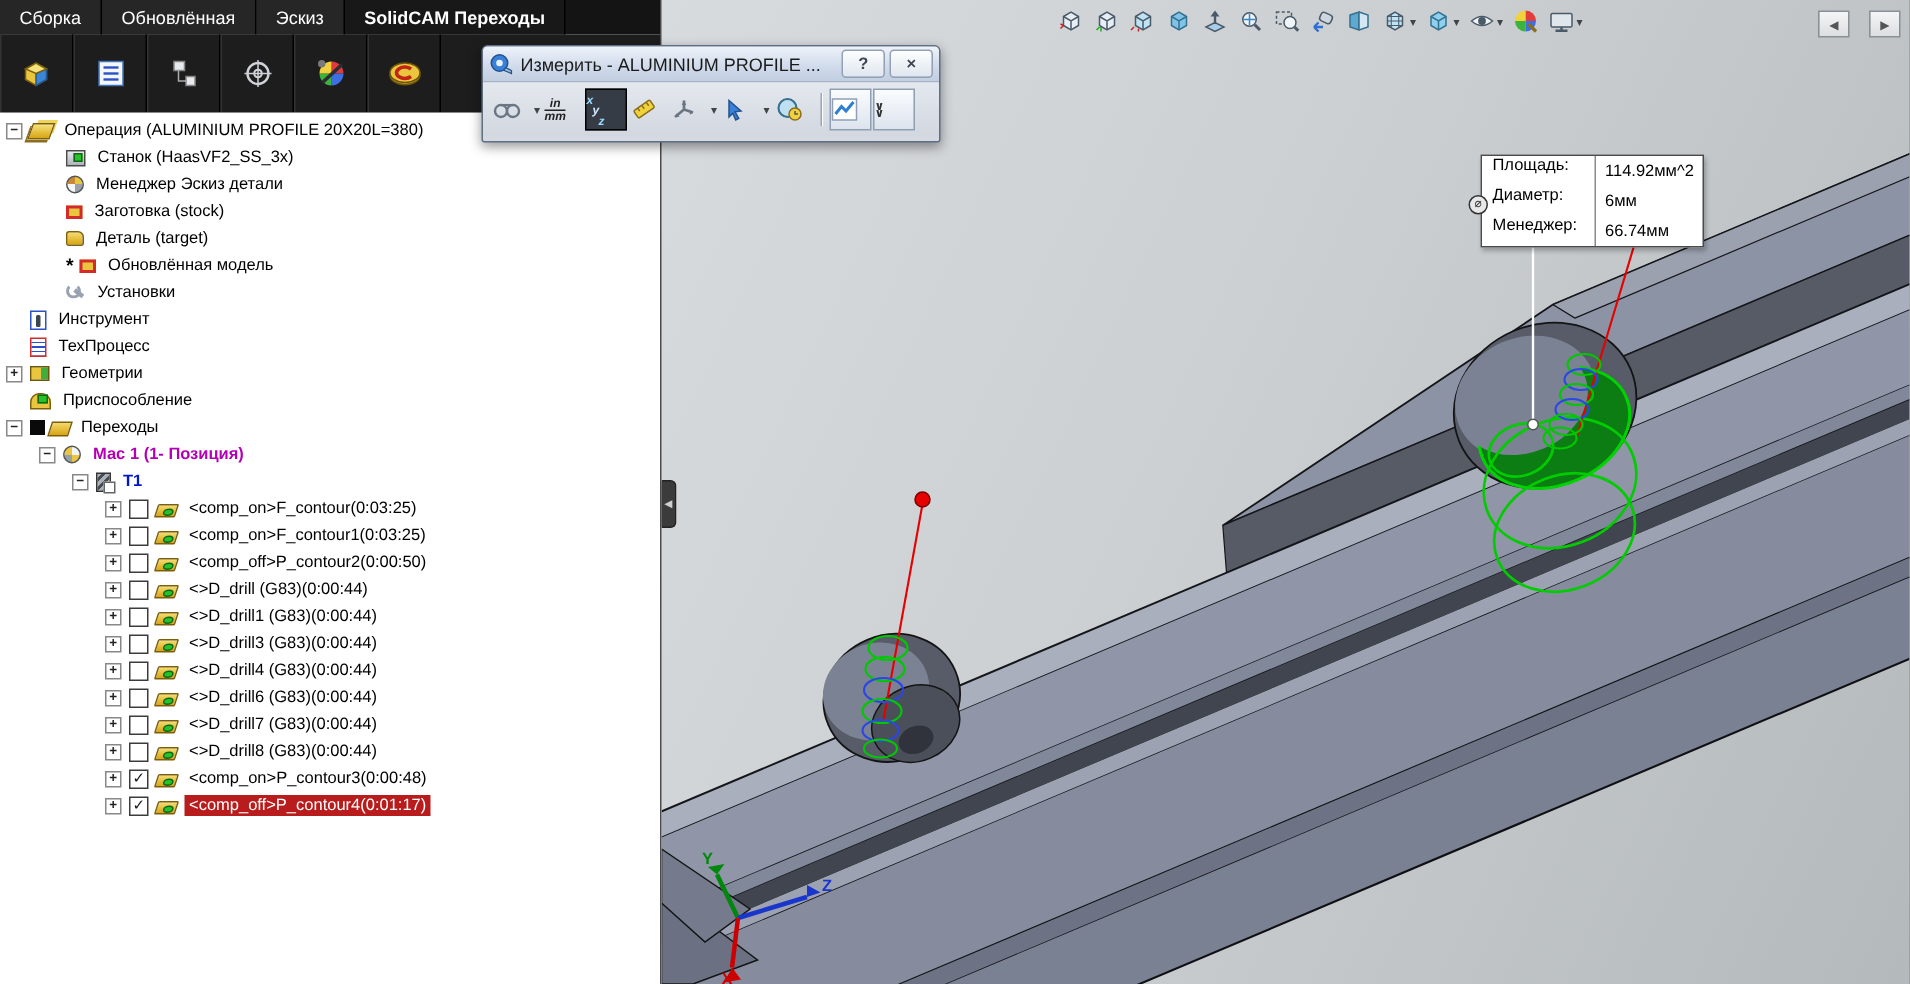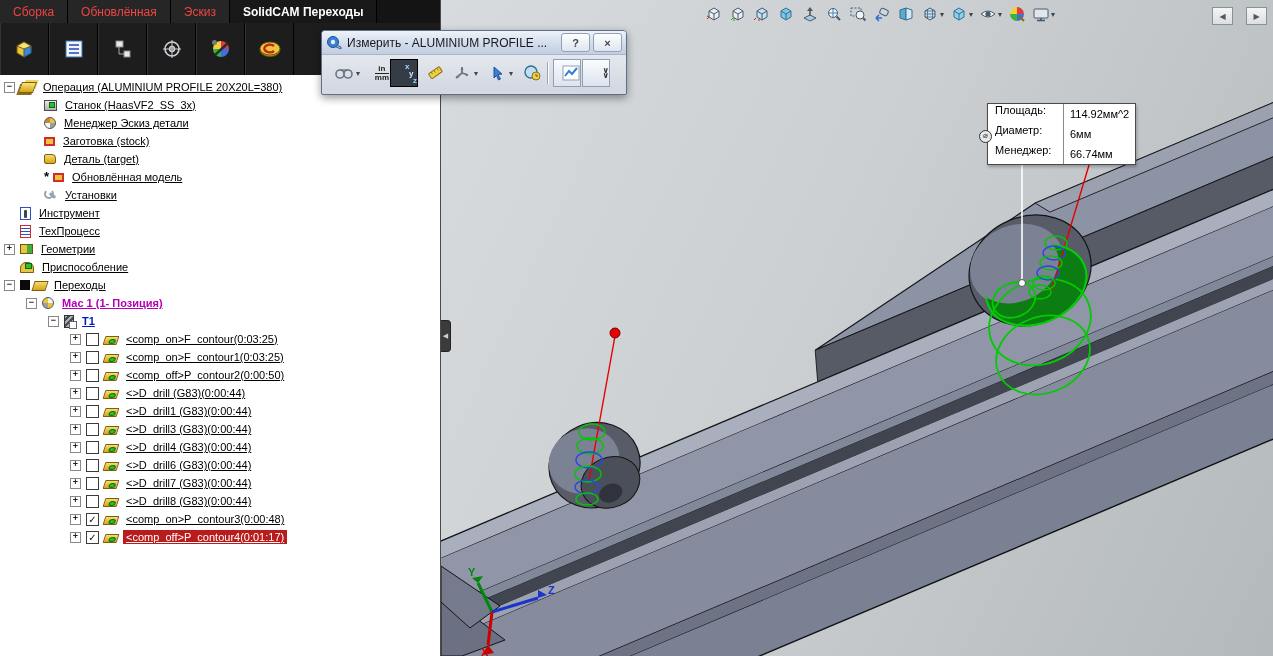--- a/index.html
+++ b/index.html
@@ -3,30 +3,30 @@
 <meta charset="utf-8">
 <style>
   html,body{margin:0;padding:0;background:#9a9a9a;}
   .app{position:relative;width:1273px;height:656px;overflow:hidden;
        font-family:"Liberation Sans","DejaVu Sans",sans-serif;font-size:11px;
        -webkit-font-smoothing:antialiased;user-select:none;}
 
   
   .left-panel{position:absolute;left:0;top:0;width:440px;height:656px;background:#fff;border-right:1px solid #4a4a4a;}
   .tabbar{position:absolute;left:0;top:0;width:440px;height:23px;background:#141414;display:flex;align-items:stretch;}
-  .tab{display:flex;align-items:center;padding:0 13px;color:#ef4444;font-size:12px;background:#262626;border-right:1px solid #000;cursor:default;}
+  .tab{display:flex;align-items:center;padding:0 13px;color:#ffffff;font-size:12px;background:#262626;border-right:1px solid #000;cursor:default;}
   .tab.active{color:#fff;font-weight:700;background:#181818;}
   .iconbar{position:absolute;left:0;top:23px;width:440px;height:52px;background:#1d1d1d;display:flex;border-bottom:1px solid #000;}
   .panel-tab{width:47px;height:100%;display:flex;align-items:center;justify-content:center;border-right:1px solid #000;border-left:1px solid #333;}
   .grip-dot{position:absolute;left:212px;top:40px;width:5px;height:5px;border-radius:50%;background:#7a7a7a;}
 
   
   .tree{position:absolute;left:0;top:75px;width:440px;height:581px;background:#fff;overflow:hidden;padding-top:3px;}
   .trow{display:flex;align-items:center;height:18px;white-space:nowrap;color:#000;}
-  .trow .lbl{padding:1px 3px;text-decoration:underline;}
+  .trow .lbl{padding:1px 3px;}
   .trow.sel .lbl{background:#b91c1c;color:#fff;}
   .trow.magenta .lbl{color:#b400b4;font-weight:700;}
   .trow.blue .lbl{color:#0018c8;font-weight:700;}
   .p0{padding-left:4px}.p1{padding-left:28px}.p1b{padding-left:26px}.p2{padding-left:48px}.p3{padding-left:70px}
   .exp{flex:0 0 auto;width:9px;height:9px;border:1px solid #888;background:#fff;color:#222;
        font-size:9px;line-height:7px;text-align:center;margin-right:5px;font-weight:700;}
   .exp:empty{visibility:hidden;}
   .star{color:#000;font-weight:700;margin-right:4px;font-size:13px;line-height:10px;}
   .cb{flex:0 0 auto;width:11px;height:11px;border:1px solid #3c3c3c;background:#fff;margin-right:5px;
       display:flex;align-items:center;justify-content:center;}
@@ -85,21 +85,21 @@
 
   
   .mdialog{position:absolute;left:321px;top:30px;width:304px;height:63px;z-index:50;
      border:1px solid #5f6f85;border-radius:4px 4px 2px 2px;background:#d5dae2;box-shadow:0 3px 8px rgba(0,0,0,.4);}
   .mtitle{height:23px;border-radius:3px 3px 0 0;background:linear-gradient(#eef3fa,#cfdaea 60%,#c2cfe2);
      display:flex;align-items:center;padding:0 4px;border-bottom:1px solid #a8b4c6;justify-content:space-between;}
   .mtitle-text{flex:1;font-size:12px;color:#1a1a1a;margin-left:5px;white-space:nowrap;overflow:hidden;}
   .tbtn{width:27px;height:17px;border:1px solid #93a1b5;border-radius:3px;background:linear-gradient(#fdfefe,#dfe6ef);
      display:flex;align-items:center;justify-content:center;font-size:11px;font-weight:700;color:#3d4754;margin-left:3px;}
   .mtools{height:32px;display:flex;align-items:center;padding:2px 6px;background:linear-gradient(#e4e8ee,#d2d7e0);border-radius:0 0 2px 2px;}
-  .mbtn{height:26px;min-width:26px;display:flex;align-items:center;justify-content:flex-end;margin-right:1px;position:relative;}
+  .mbtn{height:26px;min-width:26px;display:flex;align-items:center;justify-content:flex-start;margin-right:1px;position:relative;font-style:italic;}
   .mbtn.pressed{background:#363c46;border:1px solid #000;}
   .mcaret{font-size:8px;color:#444;margin:0 3px 0 1px;}
   .units{display:flex;flex-direction:column;align-items:center;font-size:8px;font-weight:700;color:#222;line-height:8px;}
   .units b{border-top:1px solid #222;font-weight:700;}
   .xyz{display:flex;flex-direction:column;line-height:7px;align-items:flex-start;}
   .xyz span{font-size:8px;font-weight:700;}
   .xyz span:nth-child(1){color:#9adcff;margin-left:0px;}
   .xyz span:nth-child(2){color:#cfe9ff;margin-left:4px;}
   .xyz span:nth-child(3){color:#9adcff;margin-left:8px;}
   .msep{width:1px;height:22px;background:#9aa4b2;border-right:1px solid #fff;margin:0 4px;}

